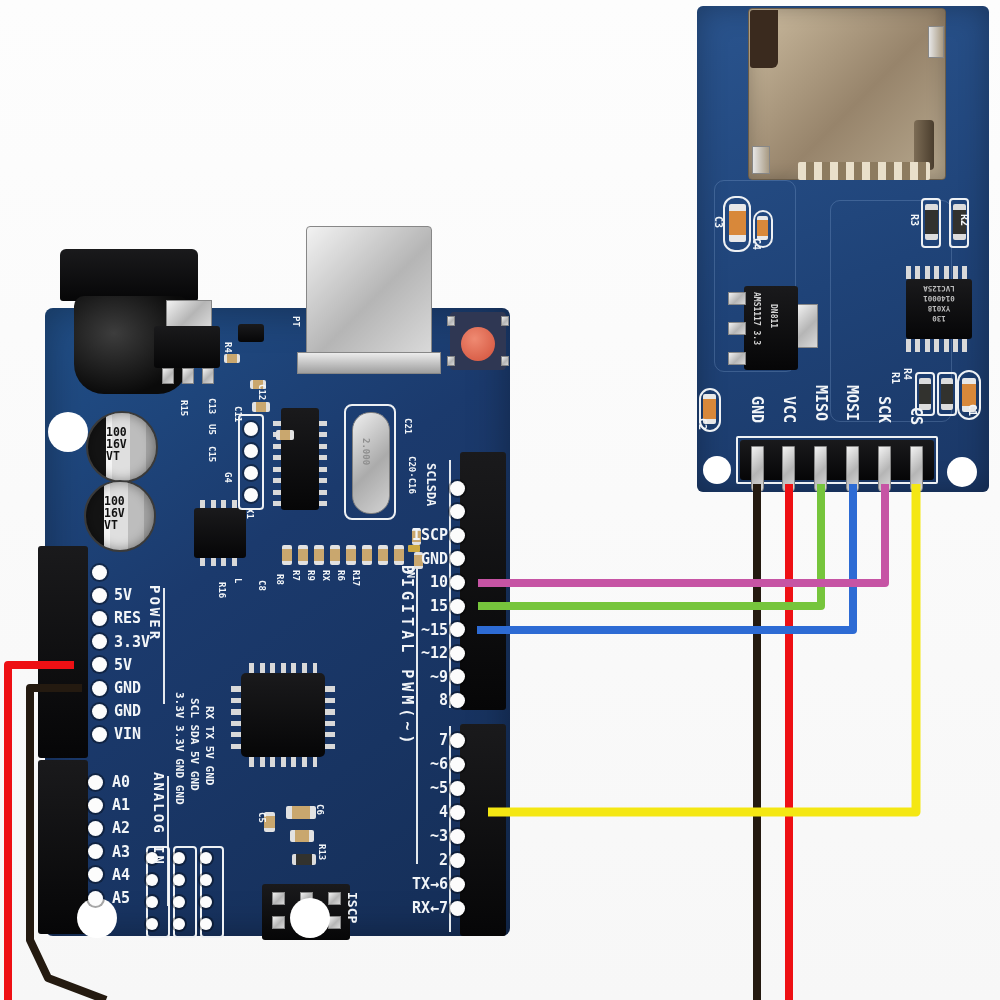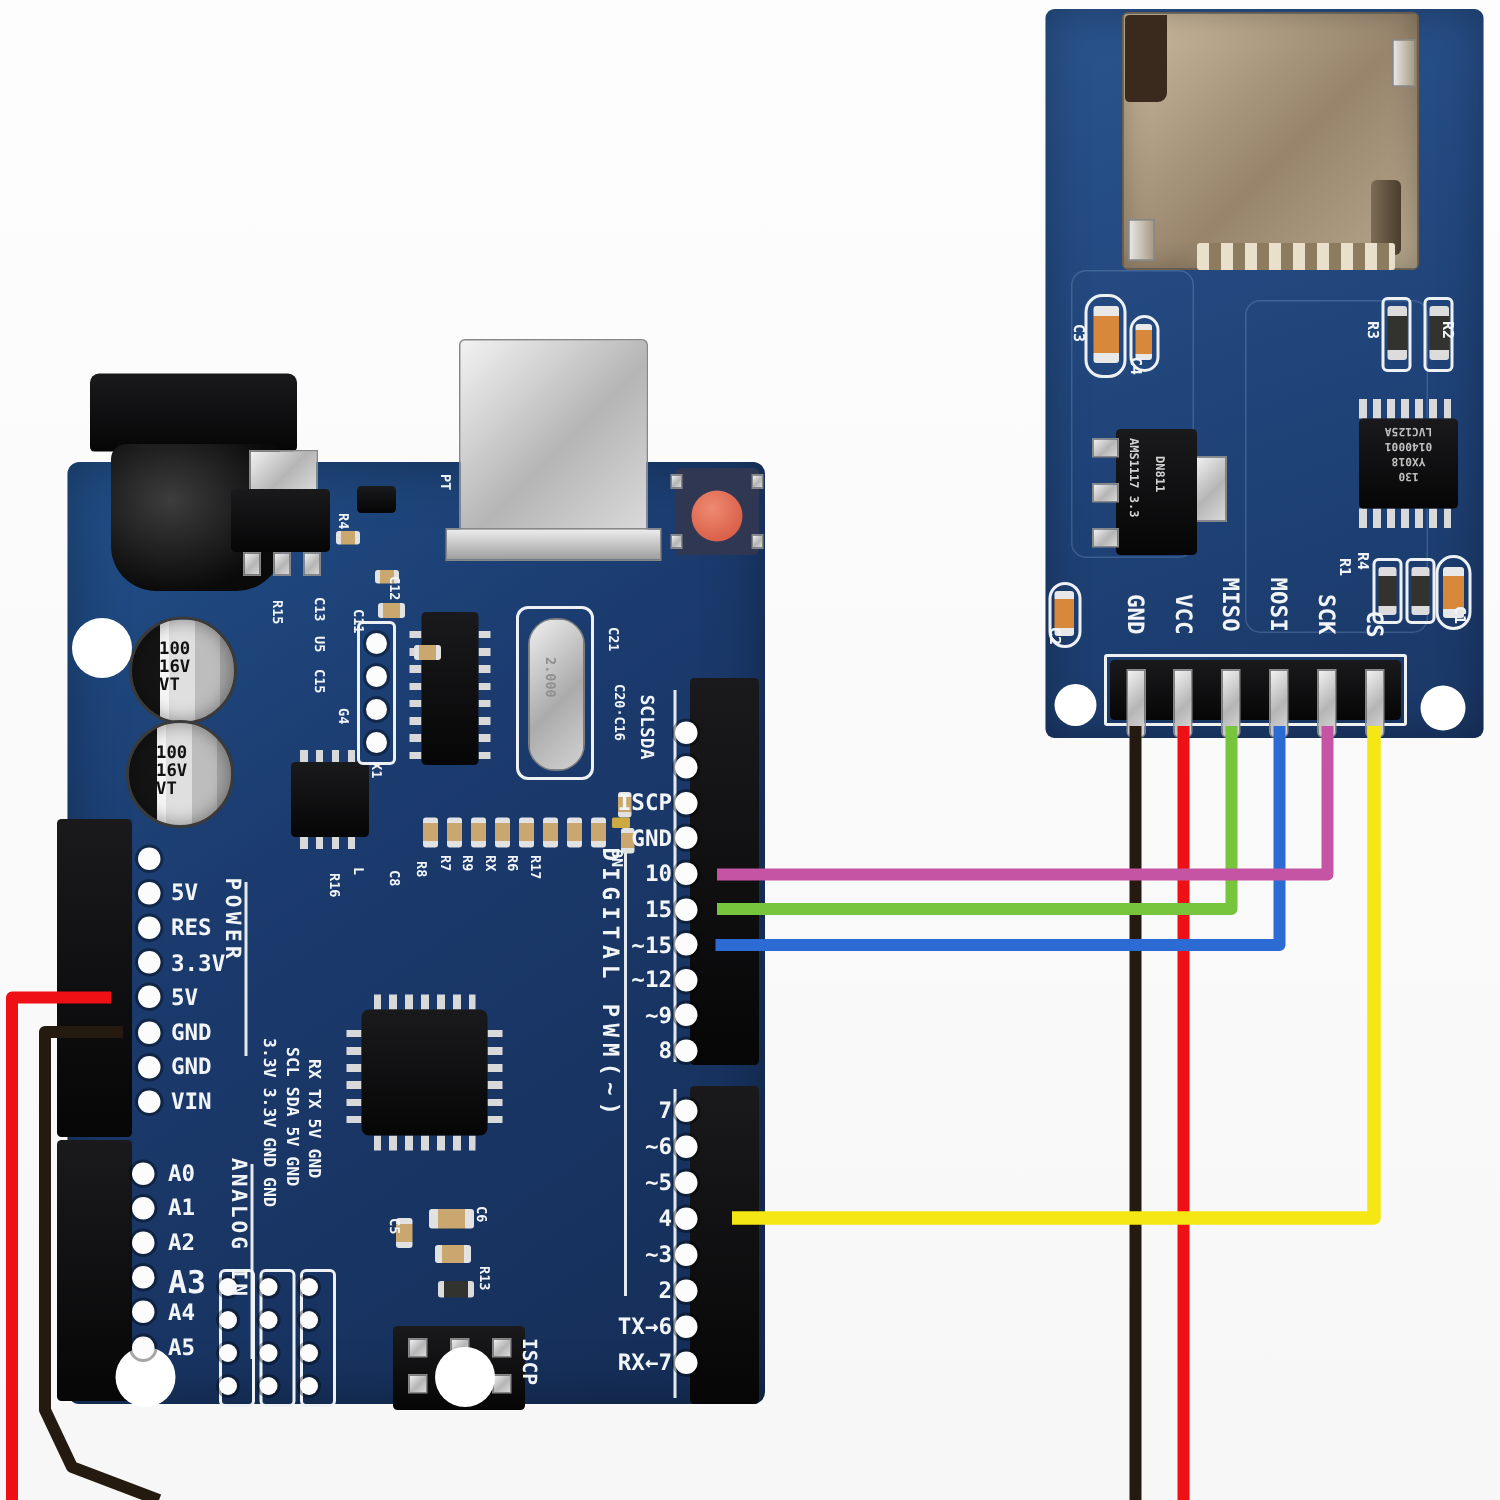--- a/index.html
+++ b/index.html
@@ -289,21 +289,21 @@
       <span class="lbl" style="font-size: 15px; top: 586.2px; left: 114px;">5V</span>
       <span class="lbl" style="font-size: 15px; top: 609.4px; left: 114px;">RES</span>
       <span class="lbl" style="font-size: 15px; top: 632.6px; left: 114px;">3.3V</span>
       <span class="lbl" style="font-size: 15px; top: 655.8px; left: 114px;">5V</span>
       <span class="lbl" style="font-size: 15px; top: 679px; left: 114px;">GND</span>
       <span class="lbl" style="font-size: 15px; top: 702.2px; left: 114px;">GND</span>
       <span class="lbl" style="font-size: 15px; top: 725.4px; left: 114px;">VIN</span>
       <span class="lbl" style="font-size: 15px; top: 773px; left: 112px;">A0</span>
       <span class="lbl" style="font-size: 15px; top: 796.2px; left: 112px;">A1</span>
       <span class="lbl" style="font-size: 15px; top: 819.4px; left: 112px;">A2</span>
-      <span class="lbl" style="font-size: 21px; top: 842.6px; left: 112px;">A3</span>
+      <span class="lbl" style="font-size: 15px; top: 842.6px; left: 112px;">A3</span>
       <span class="lbl" style="font-size: 15px; top: 865.8px; left: 112px;">A4</span>
       <span class="lbl" style="font-size: 15px; top: 889px; left: 112px;">A5</span>
       <span class="lbl" style="font-size: 15px; top: 526.2px; left: 376px; width: 72px; text-align: right;">ISCP</span>
       <span class="lbl" style="font-size: 15px; top: 549.8px; left: 376px; width: 72px; text-align: right;">GND</span>
       <span class="lbl" style="font-size: 15px; top: 573.4px; left: 376px; width: 72px; text-align: right;">10</span>
       <span class="lbl" style="font-size: 15px; top: 597px; left: 376px; width: 72px; text-align: right;">15</span>
       <span class="lbl" style="font-size: 15px; top: 620.6px; left: 376px; width: 72px; text-align: right;">~15</span>
       <span class="lbl" style="font-size: 15px; top: 644.2px; left: 376px; width: 72px; text-align: right;">~12</span>
       <span class="lbl" style="font-size: 15px; top: 667.8px; left: 376px; width: 72px; text-align: right;">~9</span>
       <span class="lbl" style="font-size: 15px; top: 691.4px; left: 376px; width: 72px; text-align: right;">8</span>

